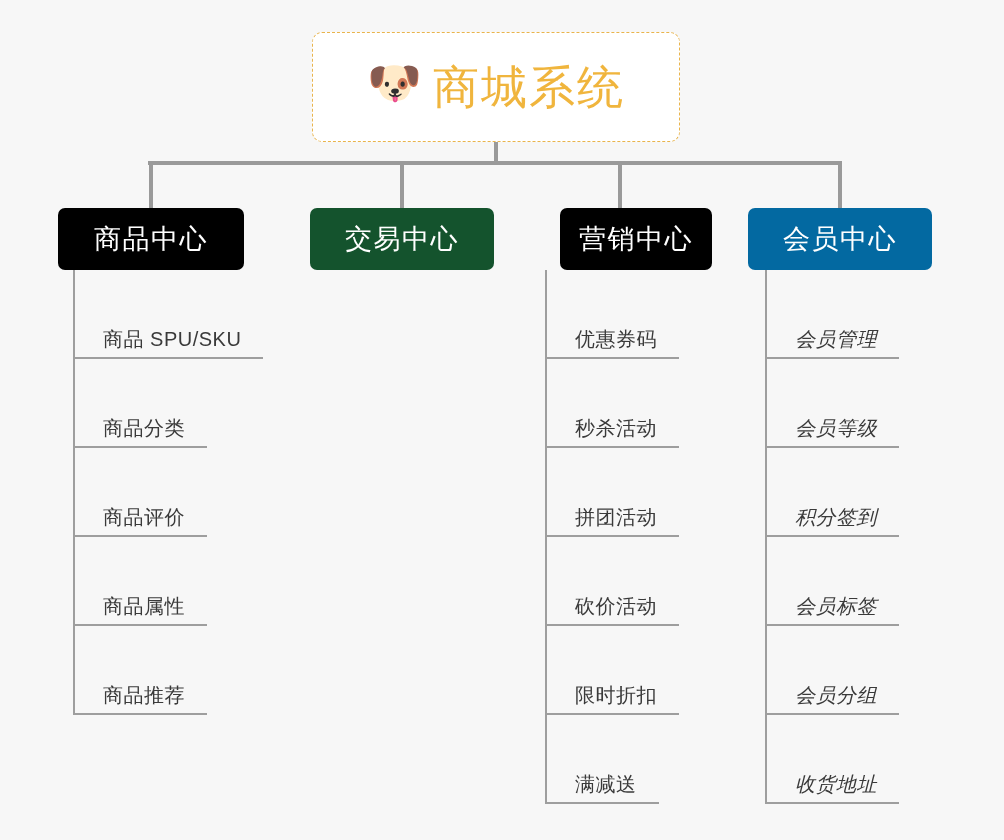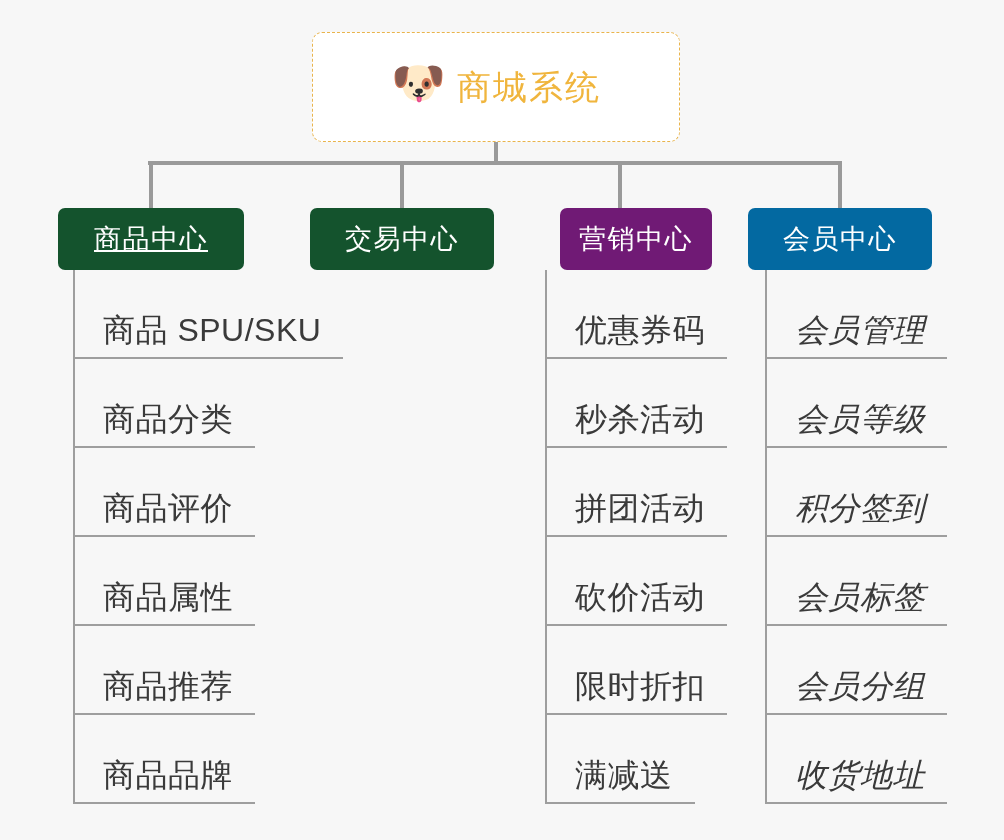--- a/index.html
+++ b/index.html
@@ -38,21 +38,21 @@
     gap: 14px;
   }
   .root-emoji {
     font-size: 44px;
     line-height: 1;
     display: inline-block;
     width: 52px;
     height: 52px;
   }
   .root-title {
-    font-size: 34px;
+    font-size: 46px;
     color: #f0b53d;
     letter-spacing: 2px;
     line-height: 1;
     white-space: nowrap;
   }
 
   
   .conn {
     position: absolute;
     background: #9a9a9a;
@@ -118,21 +118,21 @@
   }
   .leaf-underline {
     position: relative;
     border-bottom: 2px solid #9e9e9e;
     padding: 0 14px 4px 14px;
     margin-left: 0;
     display: inline-block;
   }
   .leaf-label {
     display: inline-block;
-    font-size: 32px;
+    font-size: 20px;
     color: #3a3a3a;
     white-space: nowrap;
     padding-left: 16px;
     padding-right: 8px;
     letter-spacing: 0.5px;
   }
 </style>
 </head>
 <body>
 
@@ -147,51 +147,48 @@
   <div class="conn conn-h-bus"></div>
   <div id="drops">
       <div class="conn conn-drop" style="left: 149px; background: rgb(154, 154, 154);"></div>
       <div class="conn conn-drop" style="left: 400px; background: rgb(154, 154, 154);"></div>
       <div class="conn conn-drop" style="left: 618px; background: rgb(154, 154, 154);"></div>
       <div class="conn conn-drop" style="left: 838px; background: rgb(154, 154, 154);"></div>
     </div>
 
   <div id="columns">
       <div class="column" style="left: 58px; width: 186px;">
-        <div class="cat-header" style="background: #14532d; text-decoration: underline;">
+        <div class="cat-header" style="background: #000000;">
           <span>商品中心</span>
         </div>
         <ul class="leaf-list" style="margin-left: 15px;">
           <li class="leaf-item">
             <div class="leaf-underline"><span class="leaf-label">商品 SPU/SKU</span></div>
           </li>
           <li class="leaf-item">
             <div class="leaf-underline"><span class="leaf-label">商品分类</span></div>
           </li>
           <li class="leaf-item">
             <div class="leaf-underline"><span class="leaf-label">商品评价</span></div>
           </li>
           <li class="leaf-item">
             <div class="leaf-underline"><span class="leaf-label">商品属性</span></div>
           </li>
           <li class="leaf-item">
             <div class="leaf-underline"><span class="leaf-label">商品推荐</span></div>
-          </li>
-          <li class="leaf-item">
-            <div class="leaf-underline"><span class="leaf-label">商品品牌</span></div>
           </li>
         </ul>
       </div>
       <div class="column" style="left: 310px; width: 184px;">
         <div class="cat-header" style="background: #14532d;">
           <span>交易中心</span>
         </div>
       </div>
       <div class="column" style="left: 528px; width: 184px;">
-        <div class="cat-header" style="background: #701a75; margin-left: 32px;">
+        <div class="cat-header" style="background: #000000; margin-left: 32px;">
           <span>营销中心</span>
         </div>
         <ul class="leaf-list" style="margin-left: 17px;">
           <li class="leaf-item">
             <div class="leaf-underline"><span class="leaf-label">优惠券码</span></div>
           </li>
           <li class="leaf-item">
             <div class="leaf-underline"><span class="leaf-label">秒杀活动</span></div>
           </li>
           <li class="leaf-item">

